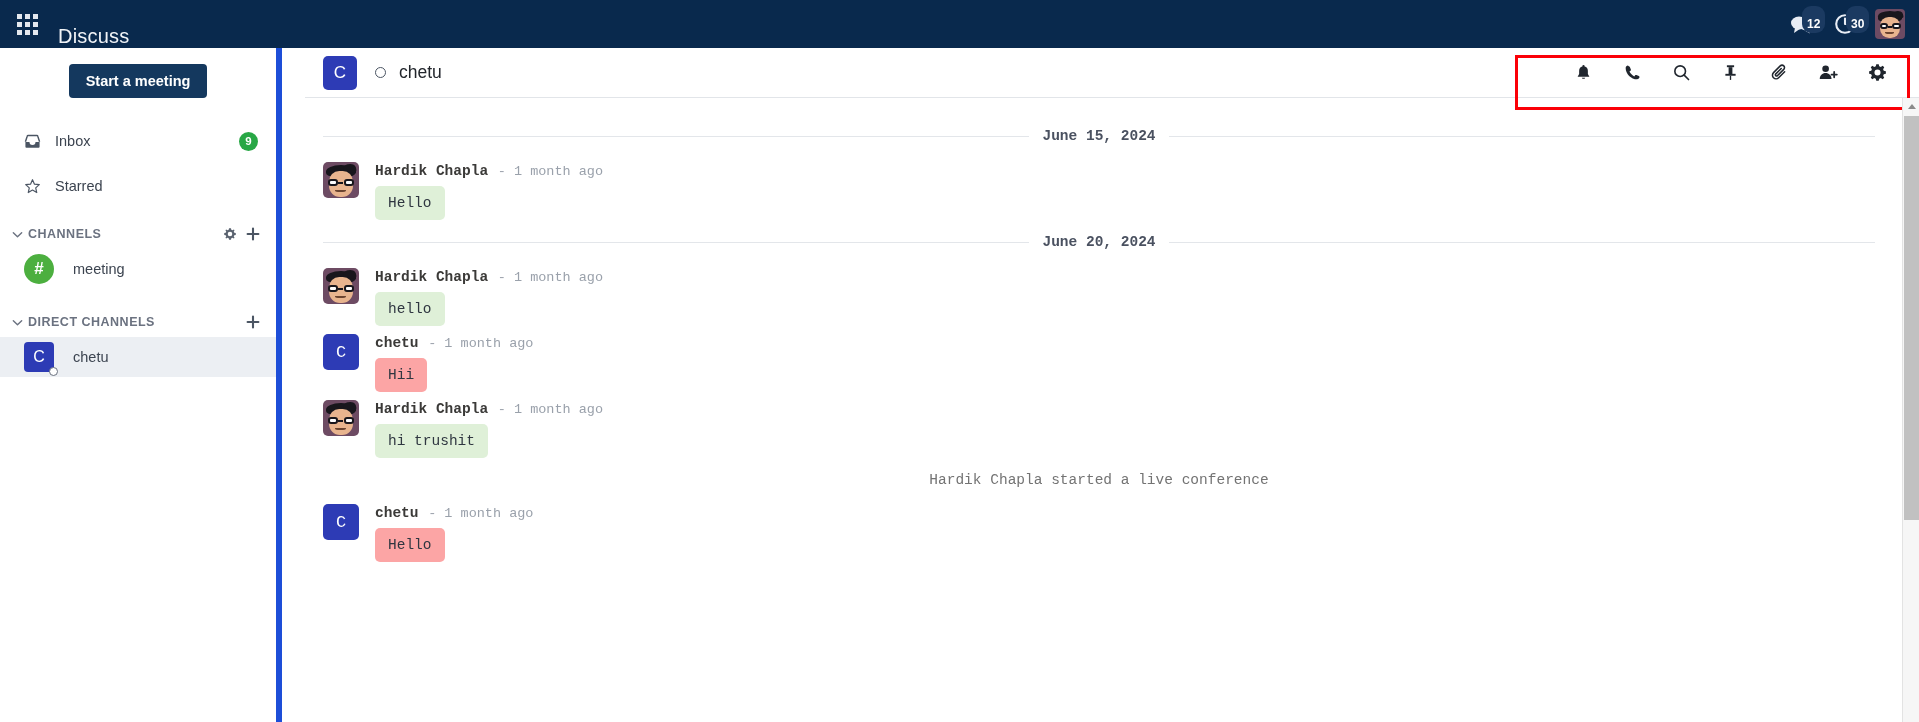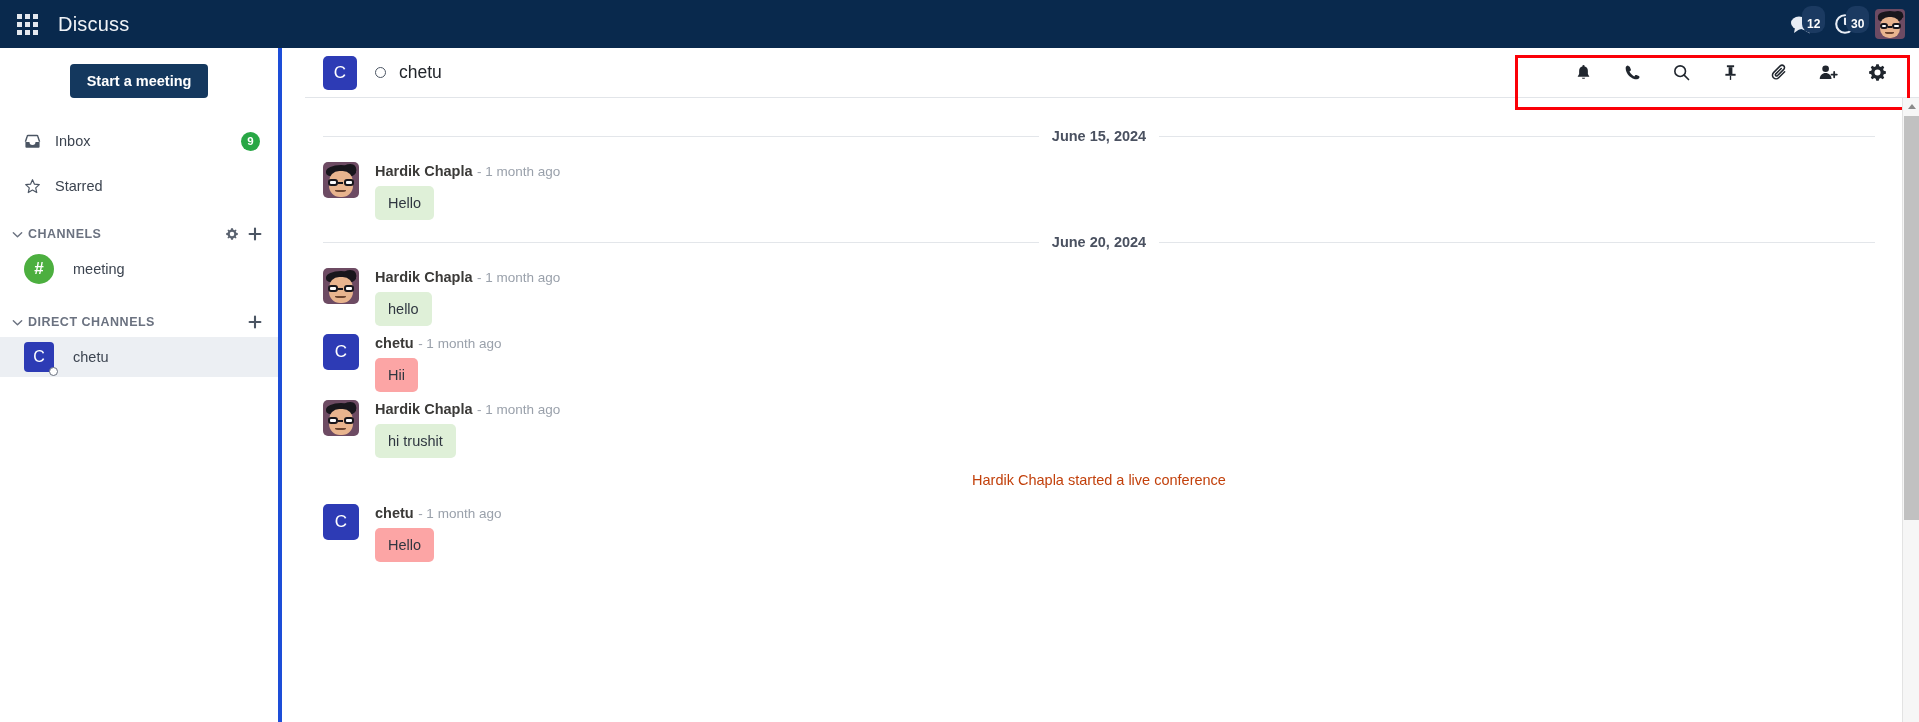--- a/index.html
+++ b/index.html
@@ -8,21 +8,21 @@
     font-family: "Liberation Sans", sans-serif;
     background: #ffffff;
     overflow: hidden;
   }
 
   
   .navbar {
     position: absolute; top: 0; left: 0;
     width: 1919px; height: 48px;
     background: #09294d;
-    display: flex; align-items: center;
+    display: flex; align-items: flex-end;
   }
   .apps-grid-btn {
     width: 54px; height: 48px;
     display: flex; align-items: center; justify-content: center;
     cursor: pointer;
   }
   .apps-grid {
     display: grid;
     grid-template-columns: repeat(3, 5px);
     grid-template-rows: repeat(3, 5px);
@@ -84,21 +84,21 @@
   .face .mouth {
     position: absolute; left: 34%; top: 74%; width: 30%; height: 9%;
     border-bottom: 2px solid #6b4430; border-radius: 0 0 50% 50%;
   }
 
   
   .sidebar {
     position: absolute; top: 48px; left: 0;
     width: 282px; height: 674px;
     background: #ffffff;
-    border-right: 4px solid #1d4ed8;
+    border-right: 6px solid #1d4ed8;
   }
   .meeting-wrap {
     display: flex; justify-content: center;
     padding: 16px 0 6px 0;
   }
   .btn-meeting {
     background: #14385e; color: #ffffff;
     border: none; border-radius: 4px;
     font-family: "Liberation Sans", sans-serif;
     font-size: 14.5px; font-weight: 700;
@@ -192,21 +192,21 @@
     width: 24px; height: 24px; color: #20262e; cursor: pointer;
   }
   .redbox {
     position: absolute; left: 1210px; top: 7px;
     width: 395px; height: 55px;
     border: 3px solid #fb0007; pointer-events: none;
   }
 
   .thread-body {
     position: relative; height: 624px;
-    padding: 18px 0 0 0; overflow: hidden;
+    padding: 18px 0 0 0; overflow: hidden; font-family: Liberation Mono, monospace;
   }
   .date-sep {
     display: flex; align-items: center;
     padding: 12px 44px 12px 18px;
   }
   .date-sep .line { flex: 1; height: 1px; background: #e3e6ea; }
   .date-sep .dtxt {
     font-size: 14.5px; font-weight: 700; color: #4a5160;
     padding: 0 13px;
   }
@@ -227,21 +227,21 @@
   .msg .mtime { font-size: 13.5px; color: #9aa1ab; font-weight: 400; }
   .bubble {
     display: inline-block; margin-top: 6px;
     padding: 8px 13px; border-radius: 5px;
     font-size: 14.5px; color: #2f3640; line-height: 18px;
   }
   .bubble.green { background: #dff0d8; }
   .bubble.blue  { background: #fca5a5; }
 
   .sysnotice {
-    text-align: center; color: #c2410c;
+    text-align: center; color: #737373;
     font-size: 14.5px; padding: 12px 0 10px 0;
     margin-right: 26px;
   }
 
   
   .scrollbar {
     position: absolute; right: 0; top: 50px;
     width: 17px; height: 624px;
     background: #f6f6f6; border-left: 1px solid #e3e3e3;
   }

